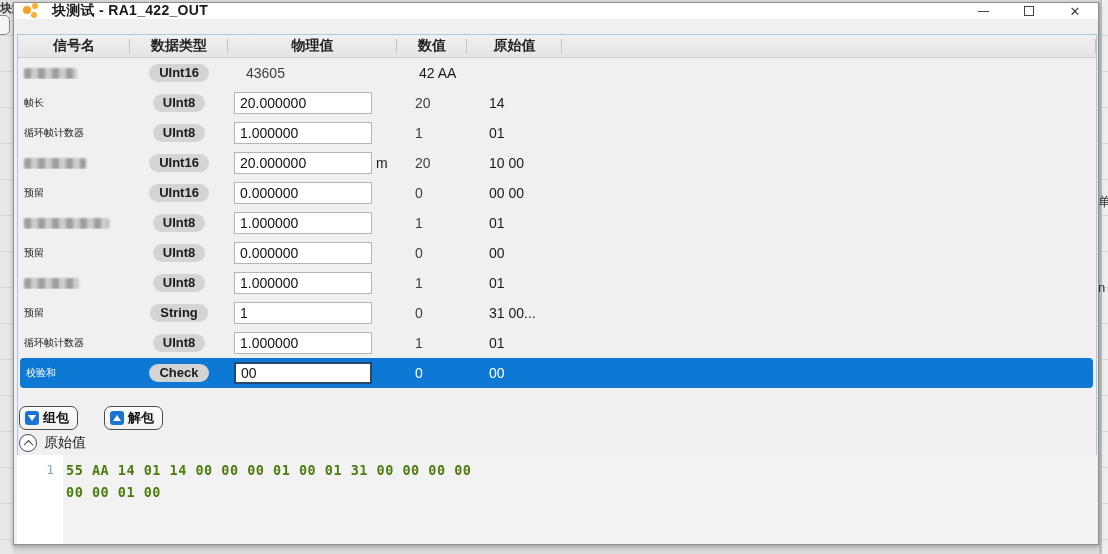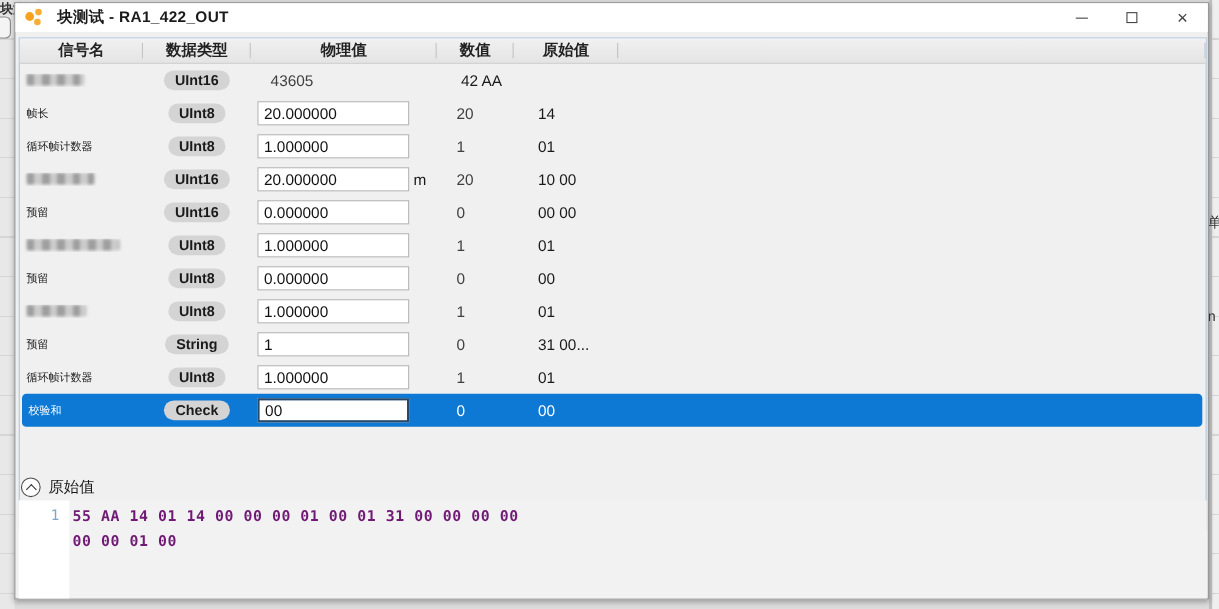--- a/index.html
+++ b/index.html
@@ -15,21 +15,21 @@
     border:1px solid #8a8a8a; border-radius:5px; }
   .bg-right { position:absolute; right:0; top:0; width:9px; height:554px; background:#efefef;
     background-image:repeating-linear-gradient(180deg,#efefef 0 35px,#d4d4d4 35px 36px);
     border-left:3px solid #c2c2c2; }
   .bg-right-frag { position:absolute; width:10px; overflow:hidden; font-size:13px; color:#333; right:0; }
 
   
   .dialog { position:absolute; left:13px; top:2px; width:1086px; height:543px; background:#f0f0f0;
     border:1px solid #8f8f8f; box-shadow:0 2px 5px rgba(0,0,0,.3); }
 
-  .titlebar { position:absolute; left:0; top:0; width:100%; height:26px; background:#ffffff;
+  .titlebar { position:absolute; left:0; top:0; width:100%; height:16px; background:#ffffff;
     display:flex; align-items:center; }
   .app-icon { position:relative; width:18px; height:16px; margin:0 11px 0 9px; }
   .app-icon i { position:absolute; border-radius:50%; background:#f7a21d; }
   .app-icon i:nth-child(1){ left:0; top:3px; width:8px; height:8px; }
   .app-icon i:nth-child(2){ left:9px; top:0; width:6px; height:6px; background:#f8ae32;}
   .app-icon i:nth-child(3){ left:8px; top:9px; width:6px; height:6px; background:#f8ae32;}
   .title-text { font-size:14px; font-weight:bold; color:#1a1a1a; letter-spacing:.3px; }
   .win-controls { margin-left:auto; display:flex; height:100%; }
   .win-btn { width:46px; height:100%; display:flex; align-items:center; justify-content:center; color:#333; }
   .glyph-min { width:11px; height:0; border-top:1.4px solid #444; display:block; }
@@ -83,21 +83,21 @@
   .collapse-circle { width:18px; height:18px; border:1.6px solid #4c4c4c; border-radius:50%;
     background:#fdfdfd; display:flex; align-items:center; justify-content:center; }
   .chev-up { width:7px; height:7px; border-left:1.8px solid #333; border-top:1.8px solid #333;
     transform:rotate(45deg) translate(1px,1px); }
   .raw-title { font-size:14px; color:#1a1a1a; }
 
   .hex-editor { position:absolute; left:3px; top:452px; width:1080px; height:89px; background:#f2f2f2; display:flex; }
   .gutter { width:46px; background:#ffffff; text-align:right; padding:4px 9px 0 0;
     font-family:"DejaVu Sans Mono","Liberation Mono",monospace; font-size:13px; color:#7ba7c9; line-height:22px; }
   .hex-content { flex:1; padding:4px 0 0 3px; font-family:"DejaVu Sans Mono","Liberation Mono",monospace;
-    font-size:13.5px; font-weight:bold; color:#701a75; line-height:22px; letter-spacing:.5px; white-space:pre; }
+    font-size:13.5px; font-weight:bold; color:#4d7c0f; line-height:22px; letter-spacing:.5px; white-space:pre; }
 </style>
 </head>
 <body>
 
 <div class="bg-left"></div>
 <div class="bg-left-title">块测试</div>
 <div class="bg-left-btn"></div>
 <div class="bg-right"></div>
 <div class="bg-right-frag" style="top:193px;">单</div>
 <div class="bg-right-frag" style="top:280px;">n</div>
@@ -249,20 +249,34 @@
           </div>
           <div class="cell-input">
             <input class="phys-input" type="text" value="00" style="">
           </div>
           <div class="cell-value">0</div>
           <div class="cell-raw">00</div>
         </div>
       </div>
   </div>
 
+  <div class="actions">
+    <div class="act-btn">
+      <span class="sq-icon">
+          <span class="tri-down"></span>
+        </span>
+      <span>组包</span>
+    </div>
+    <div class="act-btn">
+      <span class="sq-icon">
+          <span class="tri-up"></span>
+        </span>
+      <span>解包</span>
+    </div>
+  </div>
 
   <div class="raw-head">
     <span class="collapse-circle">
         <span class="chev-up"></span>
       </span>
     <span class="raw-title">原始值</span>
   </div>
 
   <div class="hex-editor">
     <div class="gutter">

